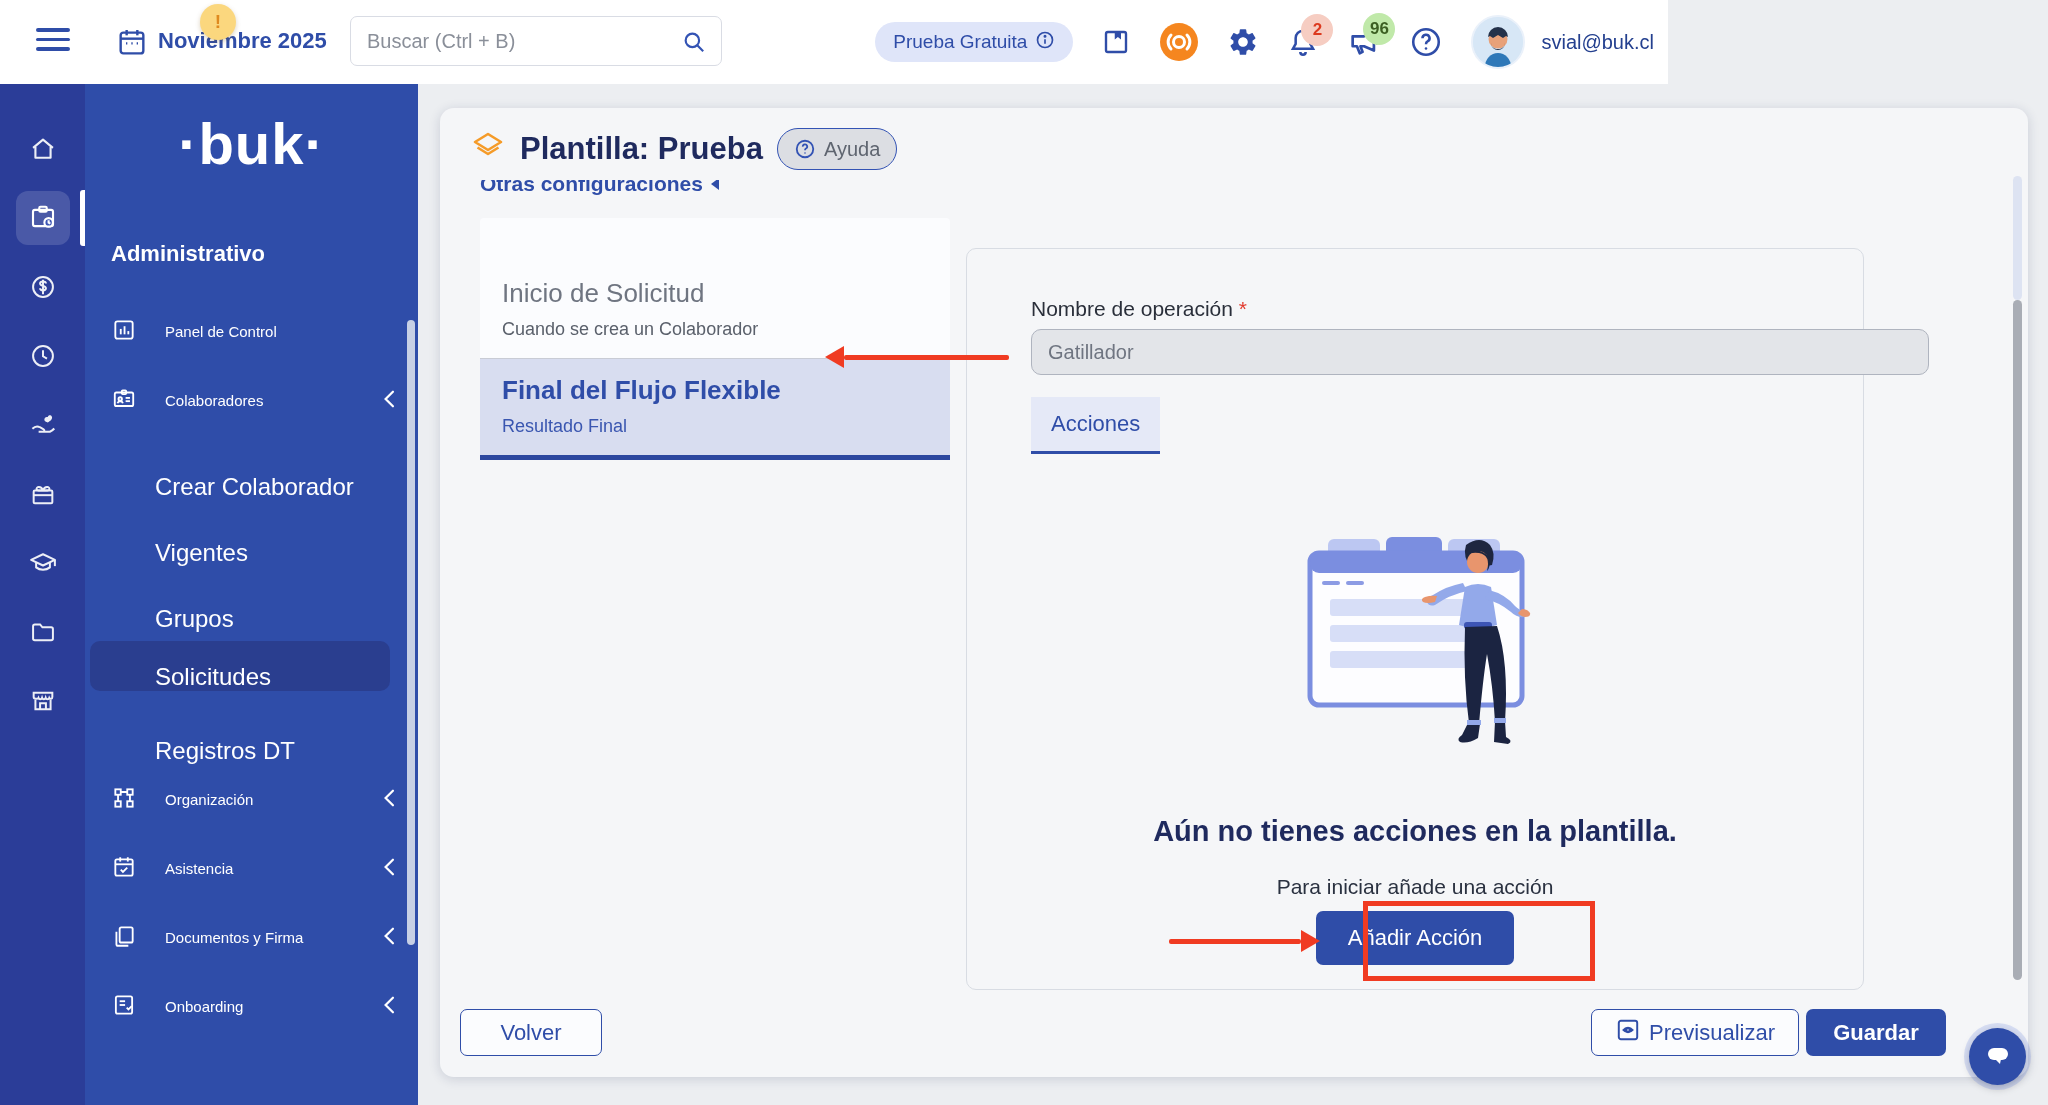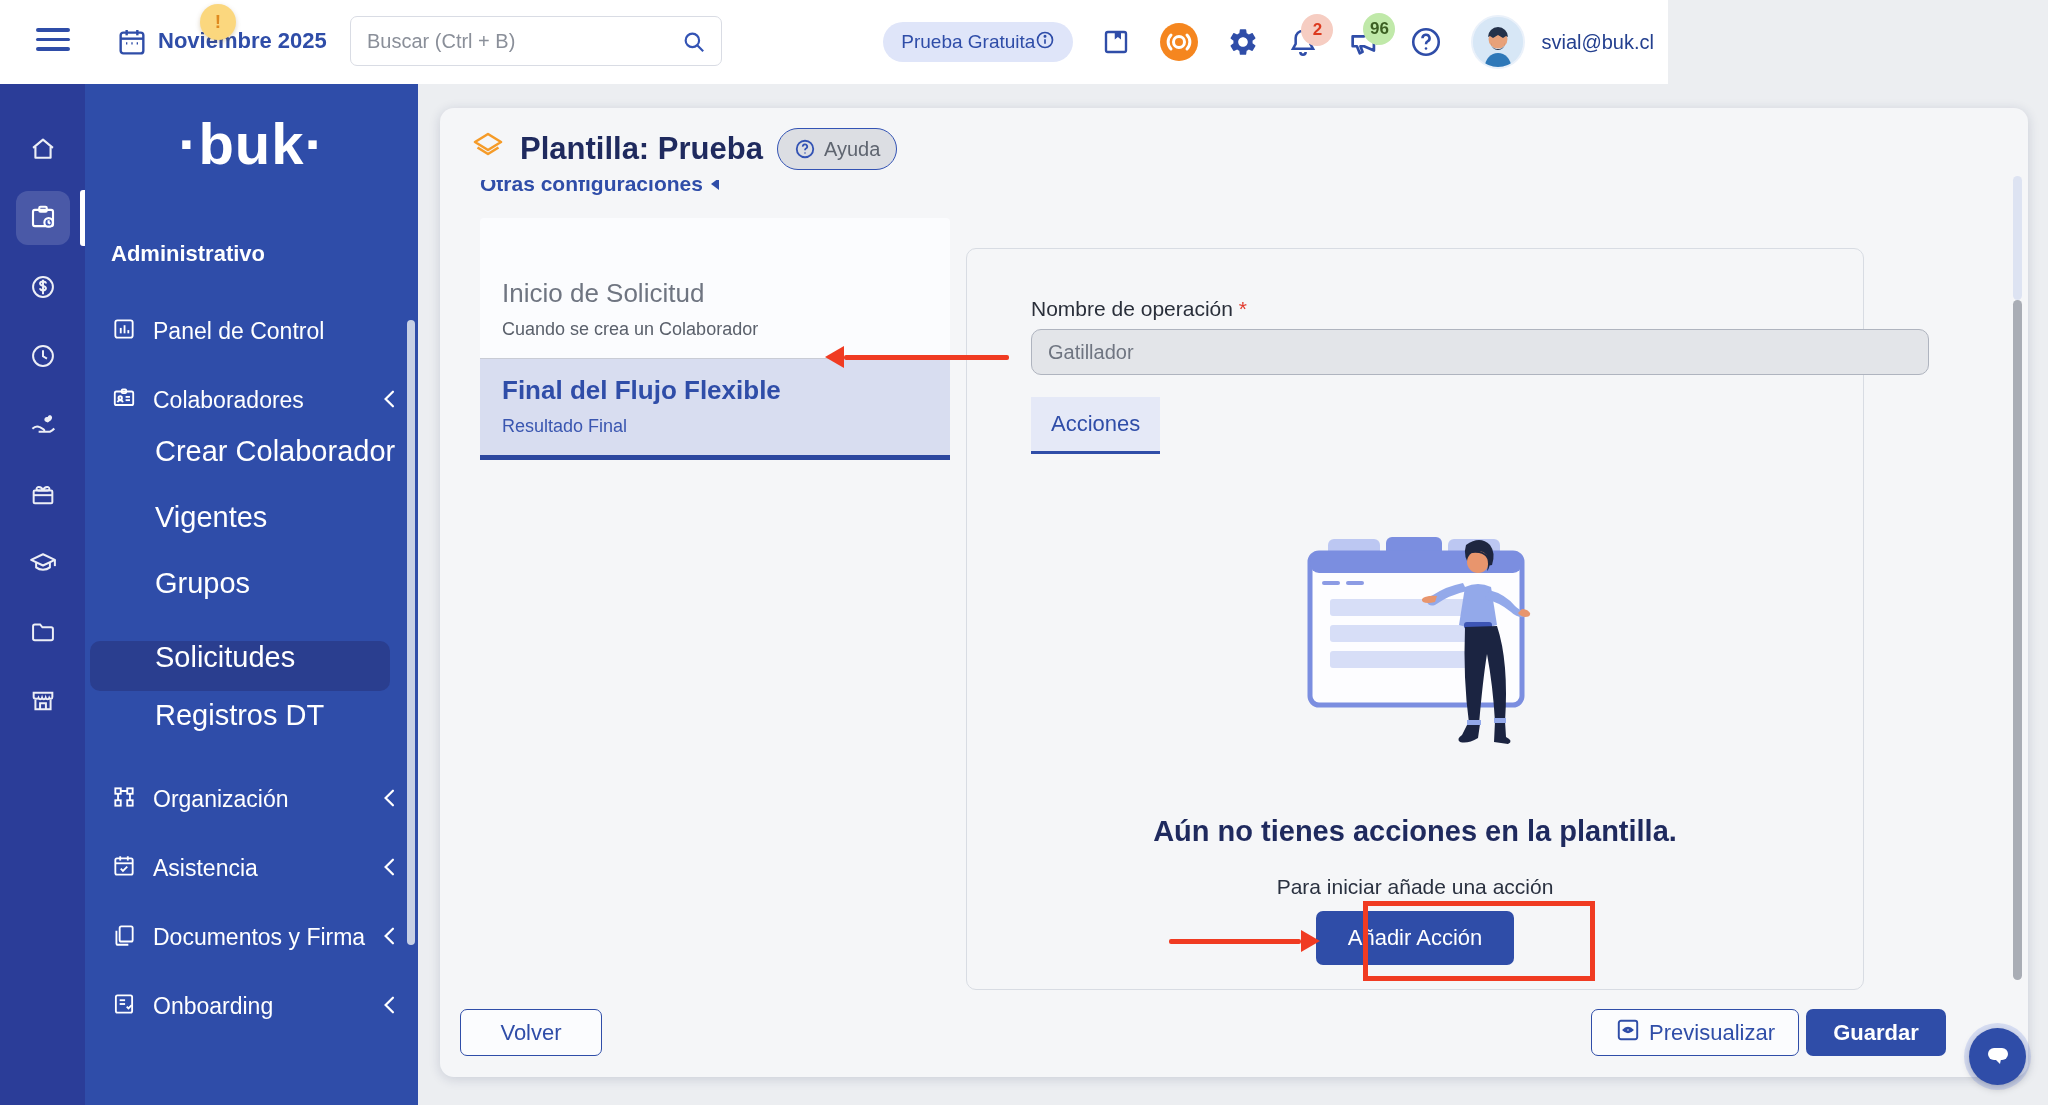--- a/index.html
+++ b/index.html
@@ -17,44 +17,44 @@
     justify-content:center; z-index:4; box-shadow:0 2px 5px rgba(120,80,0,.25); }
   .searchbox { position:absolute; left:350px; top:16px; width:372px; height:50px; background:#fff;
     border:1px solid #D9DCE4; border-radius:7px; }
   .searchbox input { position:absolute; left:16px; top:0; width:300px; height:48px; border:none; outline:none;
     font-size:20px; color:#444a55; background:transparent; font-family:inherit; }
   .searchbox input::placeholder { color:#8A8F99; }
   .search-glass { position:absolute; right:14px; top:12px; }
 
   .top-right { position:absolute; right:14px; top:0; height:84px; display:flex; align-items:center; gap:28px; }
   .trial-pill { height:40px; padding:0 18px; background:#DFE5F9; border-radius:20px; display:flex;
-    align-items:center; color:#2F4DA8; font-size:19px; cursor:pointer; }
+    align-items:center; gap:8px; color:#2F4DA8; font-size:19px; cursor:pointer; }
   .icon-btn { position:relative; display:flex; align-items:center; justify-content:center; cursor:pointer; }
   .badge { position:absolute; top:-12px; right:-14px; min-width:32px; height:32px; padding:0 6px; border-radius:16px;
     font-size:17px; font-weight:700; display:flex; align-items:center; justify-content:center; }
   .badge.red { background:#F6CDC2; color:#DC3A1F; }
   .badge.green { background:#C0E9A9; color:#3C5F22; }
   .avatar { width:54px; height:54px; border-radius:50%; overflow:hidden; background:#D7E7F6; border:2px solid #EAF1FA; }
   .user-email { font-size:20px; color:#24408F; margin-left:-12px; }
 
   
   .rail { position:absolute; left:0; top:84px; width:85px; height:1021px; background:#2B3D98; padding-top:30px; z-index:20; }
   .rail-item { position:relative; width:85px; height:69px; display:flex; align-items:center; justify-content:center; cursor:pointer; }
   .rail-item .tile { width:54px; height:54px; border-radius:12px; display:flex; align-items:center; justify-content:center; }
   .rail-item.active .tile { background:rgba(255,255,255,.15); }
   .rail-item.active::after { content:""; position:absolute; right:0; top:7px; width:5px; height:56px;
     background:#fff; border-radius:3px 0 0 3px; }
 
   
   .sidebar { position:absolute; left:85px; top:84px; width:333px; height:1021px; background:#2F4DA9; color:#fff; z-index:20; }
   .logo { text-align:center; margin-top:26px; font-size:58px; font-weight:700; letter-spacing:1px; }
   .side-section { margin:64px 0 30px 26px; font-size:22px; font-weight:700; }
-  .nav-item { height:69px; display:flex; align-items:center; padding:0 22px 0 26px; gap:16px; font-size:23px; cursor:pointer; }
+  .nav-item { height:69px; display:flex; align-items:center; padding:0 22px 0 26px; gap:28px; font-size:15px; cursor:pointer; }
   .nav-item .lbl { flex:1; }
-  .nav-sub { height:66px; display:flex; align-items:flex-start; padding-left:70px; font-size:29px; cursor:pointer; }
+  .nav-sub { height:66px; display:flex; align-items:flex-end; padding-left:70px; font-size:24px; cursor:pointer; }
   .nav-sub.selected { background:#2A3E8F; border-radius:10px; height:50px; margin:8px 28px 8px 5px; padding-left:65px; }
   .side-scroll { position:absolute; right:3px; top:236px; width:8px; height:625px; background:rgba(226,231,240,.85); border-radius:4px; }
 
   
   .main { position:absolute; left:418px; top:84px; width:1630px; height:1021px; background:#ECEEF1; }
   .card { position:absolute; left:22px; top:24px; width:1588px; height:969px; background:#F5F6F8;
     border-radius:14px; box-shadow:0 2px 12px rgba(25,35,80,.16); }
 
   .title-row { position:absolute; left:30px; top:20px; display:flex; align-items:center; gap:14px; }
   .page-title { font-size:31px; font-weight:700; color:#1F2A5E; }

